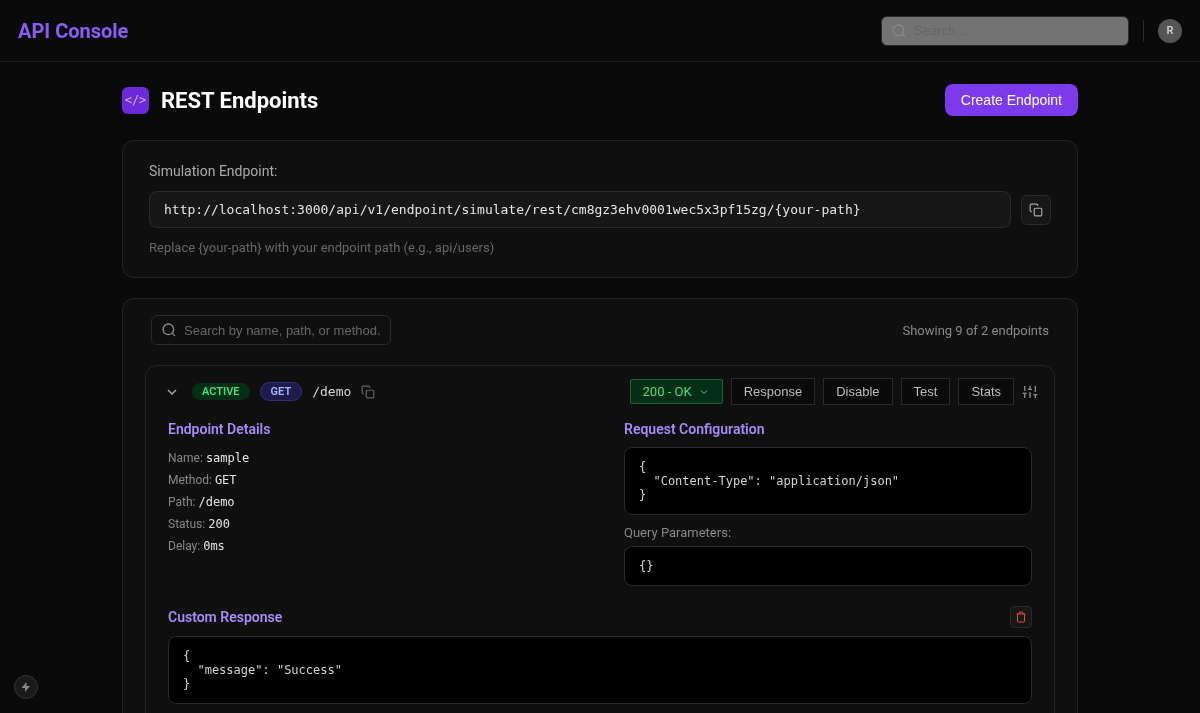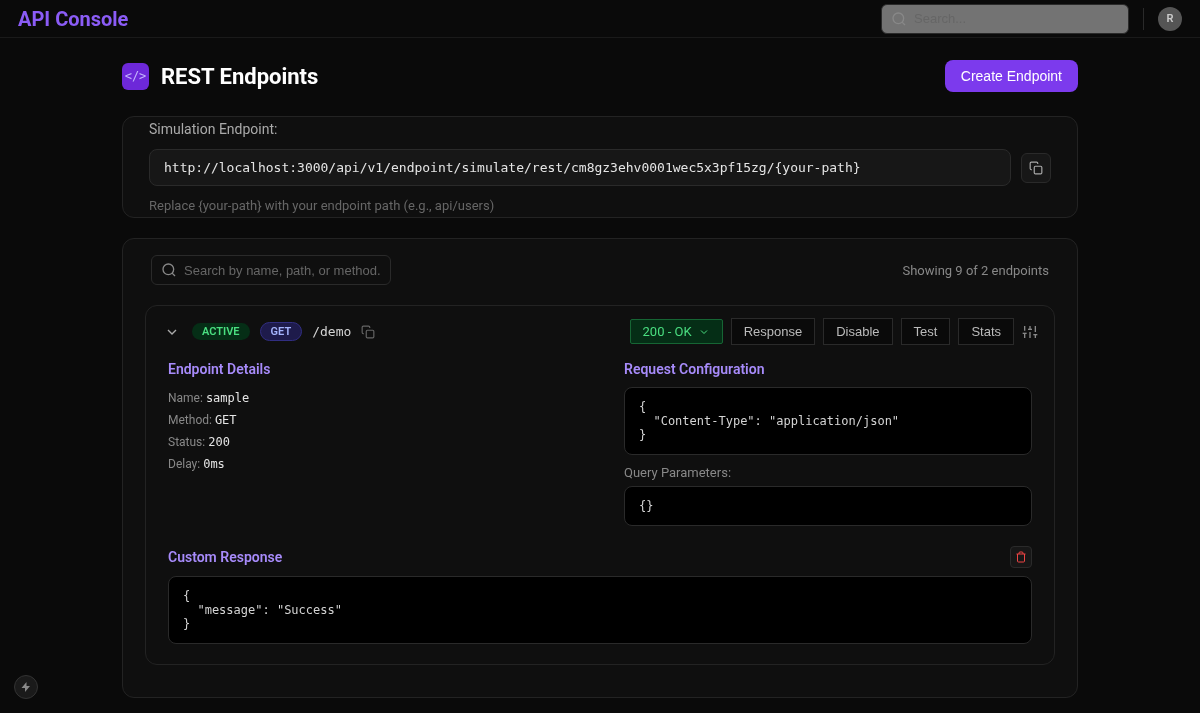--- a/index.html
+++ b/index.html
@@ -9,21 +9,21 @@
     }
     body {
       font-family: -apple-system, BlinkMacSystemFont, "Segoe UI", Roboto, Helvetica, Arial, sans-serif;
       background: #0a0a0a;
       color: #e5e5e5;
       width: 1200px;
       height: 713px;
       overflow: hidden;
     }
     .header {
-      height: 38px;
+      height: 62px;
       display: flex;
       align-items: center;
       justify-content: space-between;
       padding: 0 18px;
       border-bottom: 1px solid #1a1a1a;
     }
     .brand {
       font-size: 20px;
       font-weight: 700;
       color: #8b5cf6;
@@ -119,21 +119,21 @@
       padding: 8px 16px;
       border-radius: 8px;
       font-size: 14px;
       font-weight: 500;
       cursor: pointer;
     }
     .card {
       background: #0f0f0f;
       border: 1px solid #232323;
       border-radius: 12px;
-      padding: 4px 26px;
+      padding: 22px 26px;
       margin-bottom: 20px;
     }
     .sim-label {
       font-size: 14px;
       color: #aaa;
       margin-bottom: 12px;
     }
     .sim-row {
       display: flex;
       gap: 10px;
@@ -471,20 +471,21 @@
                 </svg>
             </span>
           </div>
         </div>
 
         <div class="ep-body">
           <div class="ep-col">
             <div class="section-title">Endpoint Details</div>
             <div class="detail-line"><span class="detail-label">Name:</span> <span class="detail-value">sample</span></div>
             <div class="detail-line"><span class="detail-label">Method:</span> <span class="detail-value">GET</span></div>
+            <div class="detail-line"><span class="detail-label">Path:</span> <span class="detail-value">/demo</span></div>
             <div class="detail-line"><span class="detail-label">Status:</span> <span class="detail-value">200</span></div>
             <div class="detail-line"><span class="detail-label">Delay:</span> <span class="detail-value">0ms</span></div>
           </div>
           <div class="ep-col">
             <div class="section-title">Request Configuration</div>
             <div class="code-box">{
   "Content-Type": "application/json"
 }</div>
             <div class="sub-label">Query Parameters:</div>
             <div class="code-box" style="margin-bottom:0;">{}</div>

